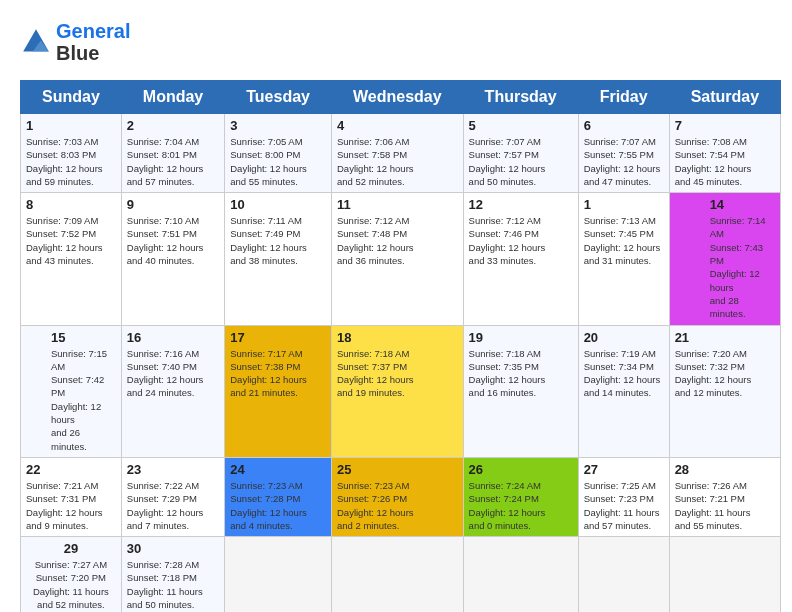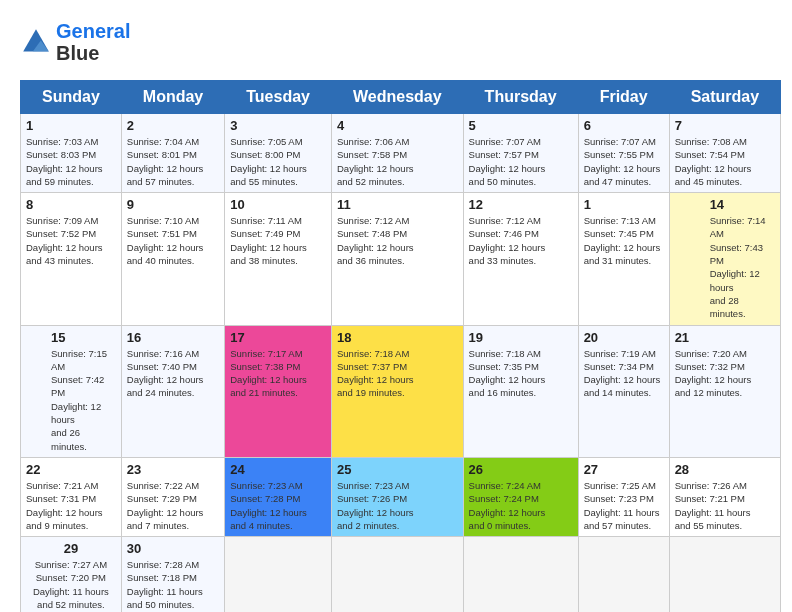--- a/index.html
+++ b/index.html
@@ -171,35 +171,35 @@
           <div class="day-info">Sunrise: 7:12 AM<br>Sunset: 7:48 PM<br>Daylight: 12 hours<br>and 36 minutes.</div>
         </td>
         <td style="background: rgb(255, 255, 255);">
           <span class="day-num">12</span>
           <div class="day-info">Sunrise: 7:12 AM<br>Sunset: 7:46 PM<br>Daylight: 12 hours<br>and 33 minutes.</div>
         </td>
         <td style="background: rgb(255, 255, 255);">
           <span class="day-num">1</span>
           <div class="day-info">Sunrise: 7:13 AM<br>Sunset: 7:45 PM<br>Daylight: 12 hours<br>and 31 minutes.</div>
         </td>
-        <td style="background: #fef9c3; padding-left: 40px;">
+        <td style="background: #d946ef; padding-left: 40px;">
           <span class="day-num">14</span>
           <div class="day-info">Sunrise: 7:14 AM<br>Sunset: 7:43 PM<br>Daylight: 12 hours<br>and 28 minutes.</div>
         </td>
       </tr>
       <tr>
         <td style="background: rgb(245, 248, 255); padding-left: 30px;">
           <span class="day-num">15</span>
           <div class="day-info">Sunrise: 7:15 AM<br>Sunset: 7:42 PM<br>Daylight: 12 hours<br>and 26 minutes.</div>
         </td>
         <td style="background: rgb(245, 248, 255);">
           <span class="day-num">16</span>
           <div class="day-info">Sunrise: 7:16 AM<br>Sunset: 7:40 PM<br>Daylight: 12 hours<br>and 24 minutes.</div>
         </td>
-        <td style="background: #ec4899;">
+        <td style="background: #eab308;">
           <span class="day-num">17</span>
           <div class="day-info">Sunrise: 7:17 AM<br>Sunset: 7:38 PM<br>Daylight: 12 hours<br>and 21 minutes.</div>
         </td>
         <td style="background: #fde047;">
           <span class="day-num">18</span>
           <div class="day-info">Sunrise: 7:18 AM<br>Sunset: 7:37 PM<br>Daylight: 12 hours<br>and 19 minutes.</div>
         </td>
         <td style="background: rgb(245, 248, 255);">
           <span class="day-num">19</span>
           <div class="day-info">Sunrise: 7:18 AM<br>Sunset: 7:35 PM<br>Daylight: 12 hours<br>and 16 minutes.</div>
@@ -219,21 +219,21 @@
           <div class="day-info">Sunrise: 7:21 AM<br>Sunset: 7:31 PM<br>Daylight: 12 hours<br>and 9 minutes.</div>
         </td>
         <td style="background: rgb(255, 255, 255);">
           <span class="day-num">23</span>
           <div class="day-info">Sunrise: 7:22 AM<br>Sunset: 7:29 PM<br>Daylight: 12 hours<br>and 7 minutes.</div>
         </td>
         <td style="background: #3b82f6;">
           <span class="day-num">24</span>
           <div class="day-info">Sunrise: 7:23 AM<br>Sunset: 7:28 PM<br>Daylight: 12 hours<br>and 4 minutes.</div>
         </td>
-        <td style="background: #7dd3fc; margin-top: 24px;">
+        <td style="background: #eab308; margin-top: 24px;">
           <span class="day-num">25</span>
           <div class="day-info">Sunrise: 7:23 AM<br>Sunset: 7:26 PM<br>Daylight: 12 hours<br>and 2 minutes.</div>
         </td>
         <td style="background: #84cc16;">
           <span class="day-num">26</span>
           <div class="day-info">Sunrise: 7:24 AM<br>Sunset: 7:24 PM<br>Daylight: 12 hours<br>and 0 minutes.</div>
         </td>
         <td style="background: rgb(255, 255, 255);">
           <span class="day-num">27</span>
           <div class="day-info">Sunrise: 7:25 AM<br>Sunset: 7:23 PM<br>Daylight: 11 hours<br>and 57 minutes.</div>

